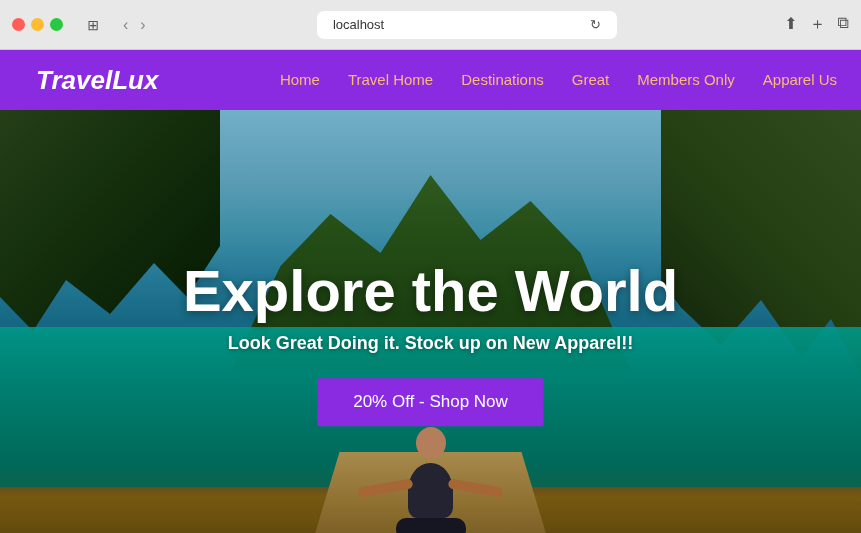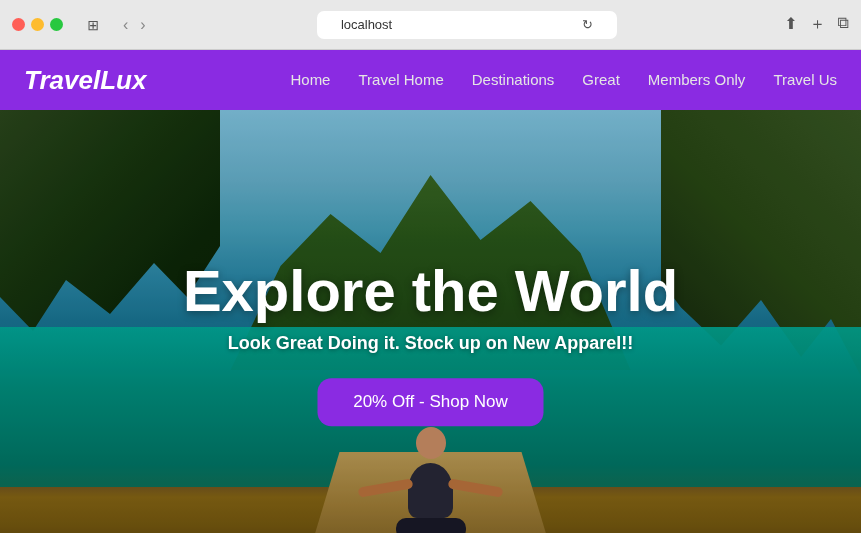--- a/index.html
+++ b/index.html
@@ -71,28 +71,29 @@
       padding: 0 24px;
       width: 100%;
     }
     .brand {
       color: white;
       font-size: 26px;
       font-weight: 700;
       font-style: italic;
       margin-right: auto;
       flex-shrink: 0;
+      margin-left: 12px;
     }
     .nav-links {
       display: flex;
       gap: 28px;
       list-style: none;
     }
     .nav-links li a {
-      color: #e5e5e5;
+      color: #fdba74;
       text-decoration: none;
       font-size: 15px;
       font-weight: 400;
     }
 
     
     .hero {
       position: relative;
       width: 100%;
       height: 472px;
@@ -272,40 +273,40 @@
       text-shadow: 0 1px 4px rgba(0,0,0,0.4);
       margin-bottom: 24px;
     }
     .cta-button {
       display: inline-block;
       background: #8a2be2;
       color: white;
       padding: 14px 36px;
       font-size: 17px;
       font-weight: 500;
-      border-radius: 14px;
+      border-radius: 2px;
       text-decoration: none;
       border: none;
       cursor: pointer;
     }
 
     
     .bottom-area {
       height: 20px;
       background: #f0f0e8;
     }
     .address-inner {
       background: white;
       border-radius: 7px;
       height: 28px;
       width: 300px;
       display: flex;
       align-items: center;
       justify-content: space-between;
-      padding: 0 24px;
+      padding: 0 16px;
       font-size: 13px;
       color: #333;
     }
   </style>
 </head>
 <body>
 
 <div class="browser-chrome">
   <div class="traffic-lights">
     <div class="dot dot-red"></div>
@@ -344,21 +345,21 @@
       <li>
         <a href="#">Destinations</a>
       </li>
       <li>
         <a href="#">Great</a>
       </li>
       <li>
         <a href="#">Members Only</a>
       </li>
       <li>
-        <a href="#">Travel Us</a>
+        <a href="#">Apparel Us</a>
       </li>
     </ul>
   </nav>
 
   <section class="hero">
 
     <div class="hero-scene"></div>
 
     <div class="cliff-left"></div>
     <div class="cliff-right"></div>

